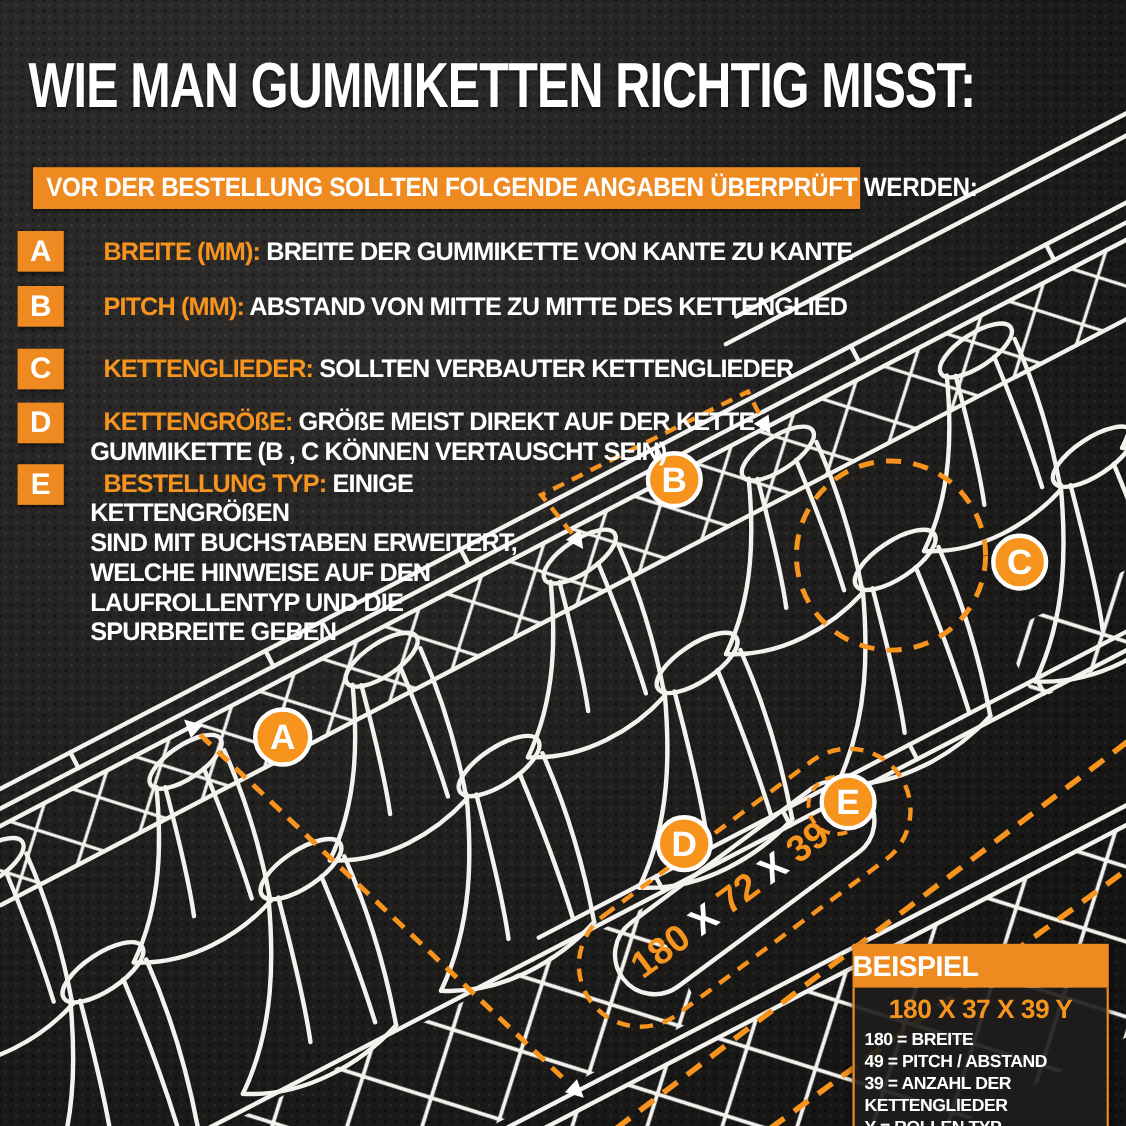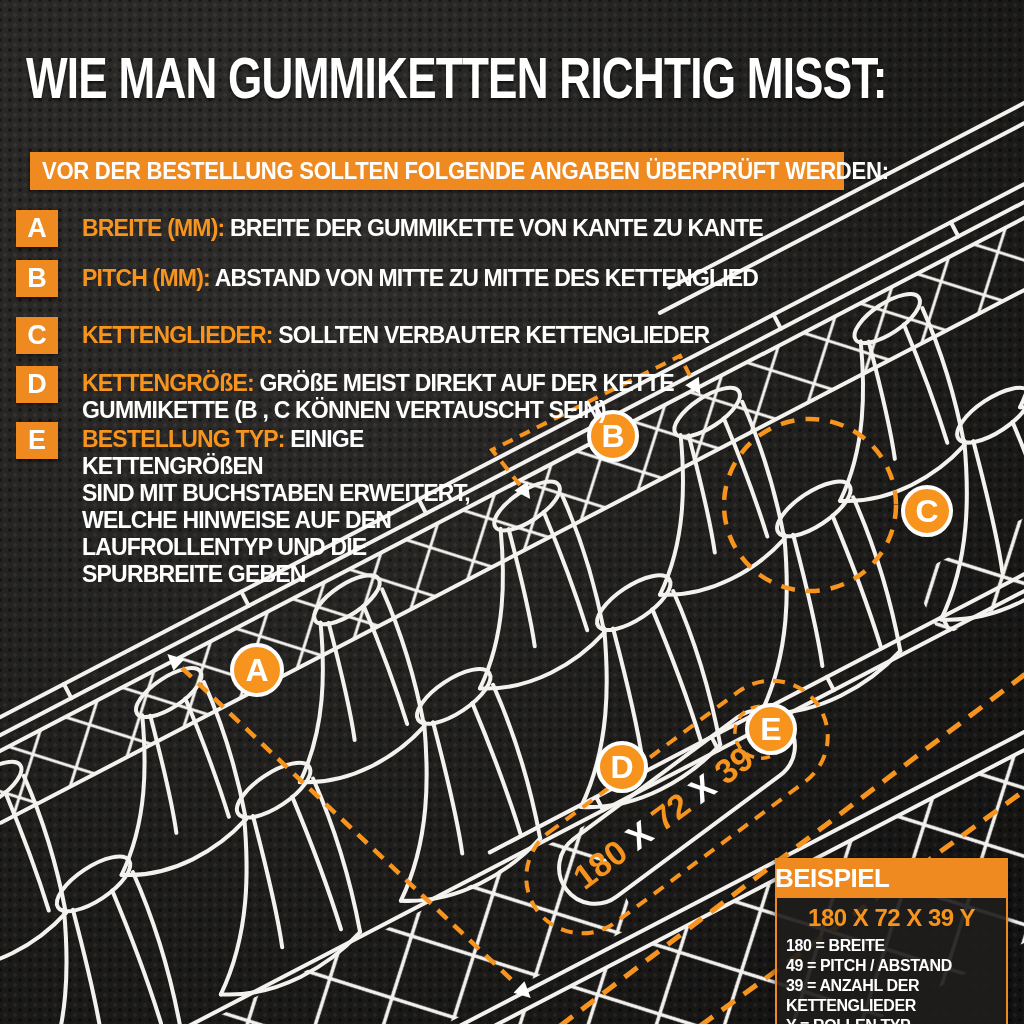--- a/index.html
+++ b/index.html
@@ -19,38 +19,38 @@
   .vignette{position:absolute;inset:0;z-index:0;pointer-events:none;
     background:radial-gradient(ellipse at 35% 30%, rgba(255,255,255,0.045), rgba(0,0,0,0.25) 85%);}
   svg.diagram{position:absolute;left:0;top:0;z-index:1;}
   .txt{position:absolute;z-index:2;color:#fff;}
   .title{
     left:26px;top:44px;font-size:58px;font-weight:bold;white-space:nowrap;
     transform:scaleX(0.76);transform-origin:0 0;letter-spacing:-1px;
     text-shadow:0 2px 3px rgba(0,0,0,0.6);
   }
   .banner{
-    left:30px;top:152px;width:814px;height:38px;background:#EE8A1F;
+    left:30px;top:152px;width:752px;height:38px;background:#EE8A1F;
     box-shadow:0 2px 4px rgba(0,0,0,0.5);
   }
   .banner-text{
     display:inline-block;font-size:24px;font-weight:bold;line-height:38px;
     padding-left:13px;white-space:nowrap;transform:scaleX(0.92);transform-origin:0 0;
     letter-spacing:-0.3px;
   }
   .legend-badge{
     position:absolute;left:16px;width:42px;height:37px;background:#EE8A1F;z-index:2;
     color:#fff;font-size:27px;font-weight:bold;text-align:center;line-height:37px;
     box-shadow:0 2px 3px rgba(0,0,0,0.5);
   }
   .legend-text{
     position:absolute;left:82px;z-index:2;color:#fff;font-size:23px;font-weight:bold;
     line-height:27px;letter-spacing:-0.8px;white-space:pre-line;
   }
-  .legend-text .lbl{color:#F7941E;}
+  .legend-text .lbl{color:#F7941E;margin-left:12px;}
   .nowrap{white-space:nowrap;}
   .example{
     position:absolute;left:775px;top:858px;width:233px;z-index:3;
     box-shadow:0 3px 8px rgba(0,0,0,0.6);
   }
   .example-header{
     background:#EE8A1F;color:#fff;font-size:26px;font-weight:bold;height:40px;
     line-height:40px;letter-spacing:-0.5px;
   }
   .example-body{
@@ -199,20 +199,20 @@
   <div class="legend-badge" style="top:422px">E</div>
   <div class="legend-text" style="top:426px;width:460px"><span class="lbl">BESTELLUNG TYP:</span><span> </span><span>EINIGE KETTENGRÖßEN
 SIND MIT BUCHSTABEN ERWEITERT,
 WELCHE HINWEISE AUF DEN
 LAUFROLLENTYP UND DIE
 SPURBREITE GEBEN</span></div>
 
   <div class="example">
     <div class="example-header">BEISPIEL</div>
     <div class="example-body">
-      <div class="example-size">180 X 72 X 39 Y</div>
+      <div class="example-size">180 X 37 X 39 Y</div>
       <div class="example-line">180 = BREITE</div>
       <div class="example-line">49 = PITCH / ABSTAND</div>
       <div class="example-line">39 = ANZAHL DER KETTENGLIEDER</div>
       <div class="example-line">Y = ROLLEN TYP (ASYMMETRISCHE GUMMIKETTE)</div>
     </div>
   </div>
 </div>
 
 </body></html>

